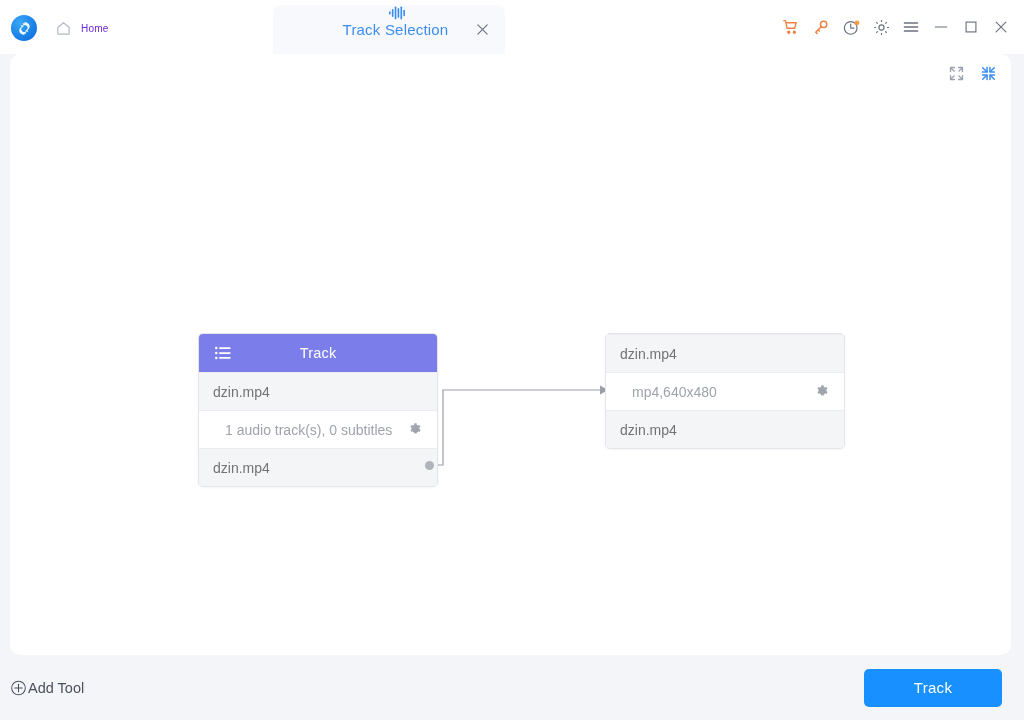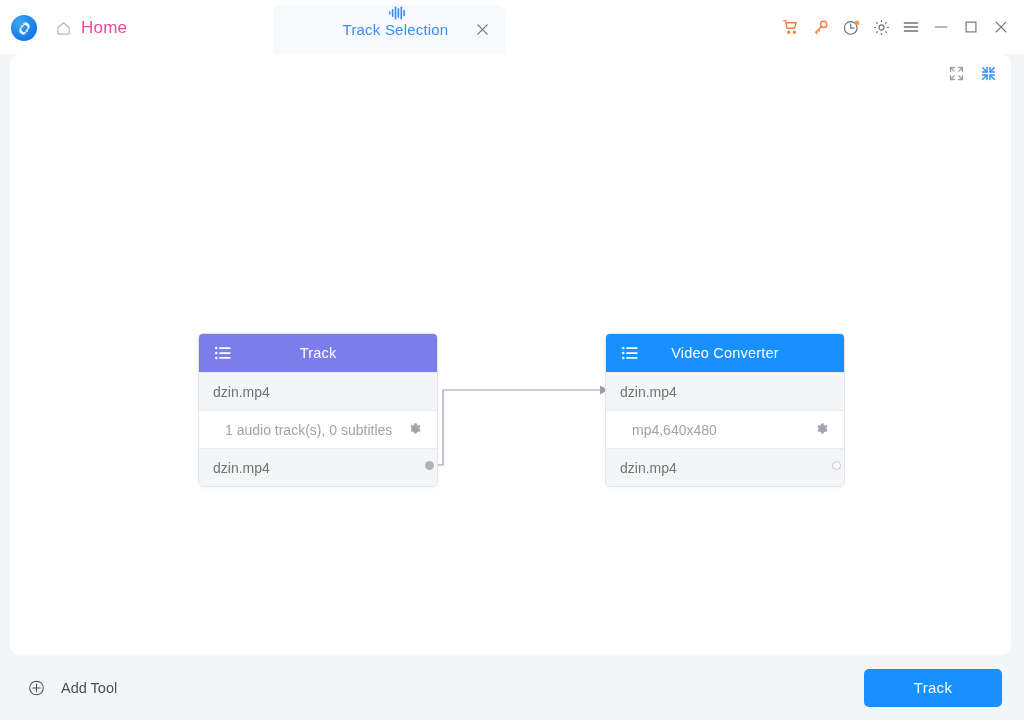--- a/index.html
+++ b/index.html
@@ -19,21 +19,21 @@
   .logo {
     position: absolute; left: 11px; top: 15px; width: 26px; height: 26px;
     border-radius: 50%;
     background: radial-gradient(circle at 35% 30%, #3aa9f5 0%, #1b82e8 55%, #1268d8 100%);
     display: flex; align-items: center; justify-content: center;
   }
   .home-btn {
     position: absolute; left: 55px; top: 16px; height: 24px;
     display: flex; align-items: center; gap: 9px; cursor: pointer;
   }
-  .home-label { font-size: 17px; color: #ec4899; letter-spacing: .2px; }
+  .home-label { font-size: 10px; color: #6d28d9; letter-spacing: .2px; }
 
   .tab {
     position: absolute; left: 273px; top: 5px; width: 232px; height: 49px;
     background: #f7f9fd;
     border-radius: 8px 8px 0 0;
     display: flex; align-items: center; cursor: pointer; flex-direction: column;
   }
   .tab-icon { margin-left: 17px; display: flex; align-items: center; }
   .tab-label {
     margin-left: 13px; font-size: 15px; color: #3c8df0; letter-spacing: .2px;
@@ -105,22 +105,22 @@
   .card-conv .card-header { background: #1890ff; }
 
   .connector { position: absolute; left: 188px; top: 279px; pointer-events: none; }
 
   
   .bottombar {
     position: absolute; left: 0; bottom: 0; width: 1024px; height: 65px;
     background: #f4f5f9;
   }
   .add-tool {
-    position: absolute; left: 28px; top: 50%; transform: translateY(-50%);
-    display: flex; align-items: center; gap: 16px; cursor: pointer; justify-content: space-between;
+    position: absolute; left: 10px; top: 50%; transform: translateY(-50%);
+    display: flex; align-items: center; gap: 1px; cursor: pointer; justify-content: space-between;
   }
   .add-tool-label { font-size: 14.5px; color: #4a4f5c; }
   .start-btn {
     position: absolute; right: 22px; top: 50%; transform: translateY(-50%);
     width: 138px; height: 38px; background: #1890ff; border: none; border-radius: 5px;
     color: #ffffff; font-size: 15px; font-family: "Liberation Sans", sans-serif;
     cursor: pointer; letter-spacing: .3px;
   }
 </style>
 </head>
@@ -273,33 +273,20 @@
       </div>
 
       <div class="row shaded">
         <span class="txt">dzin.mp4</span>
       </div>
 
       <div class="port-out" style="left:226px; top:127px;"></div>
     </div>
 
     <div class="card card-conv">
-      <div class="card-header">
-        <span class="hdr-icon">
-          <svg width="16" height="14" viewBox="0 0 18 15" fill="#ffffff">
-            <circle cx="1.4" cy="2" r="1.4"></circle>
-              <rect x="4.6" y="1.1" width="13" height="1.9" rx=".8"></rect>
-            <circle cx="1.4" cy="7.5" r="1.4"></circle>
-              <rect x="4.6" y="6.6" width="13" height="1.9" rx=".8"></rect>
-            <circle cx="1.4" cy="13" r="1.4"></circle>
-              <rect x="4.6" y="12.1" width="13" height="1.9" rx=".8"></rect>
-          </svg>
-        </span>
-        <span class="hdr-title">Video Converter</span>
-      </div>
 
       <div class="row shaded">
         <span class="txt">dzin.mp4</span>
       </div>
 
       <div class="row plain">
         <span class="txt muted">mp4,640x480</span>
         <span class="gear">
           <svg width="15" height="15" viewBox="0 0 20 20" fill="#9b9fa8">
             <path d="M10 6.4a3.6 3.6 0 1 0 0 7.2 3.6 3.6 0 0 0 0-7.2zm0 5.4a1.8 1.8 0 1 1 0-3.6 1.8 1.8 0 0 1 0 3.6z"></path>

